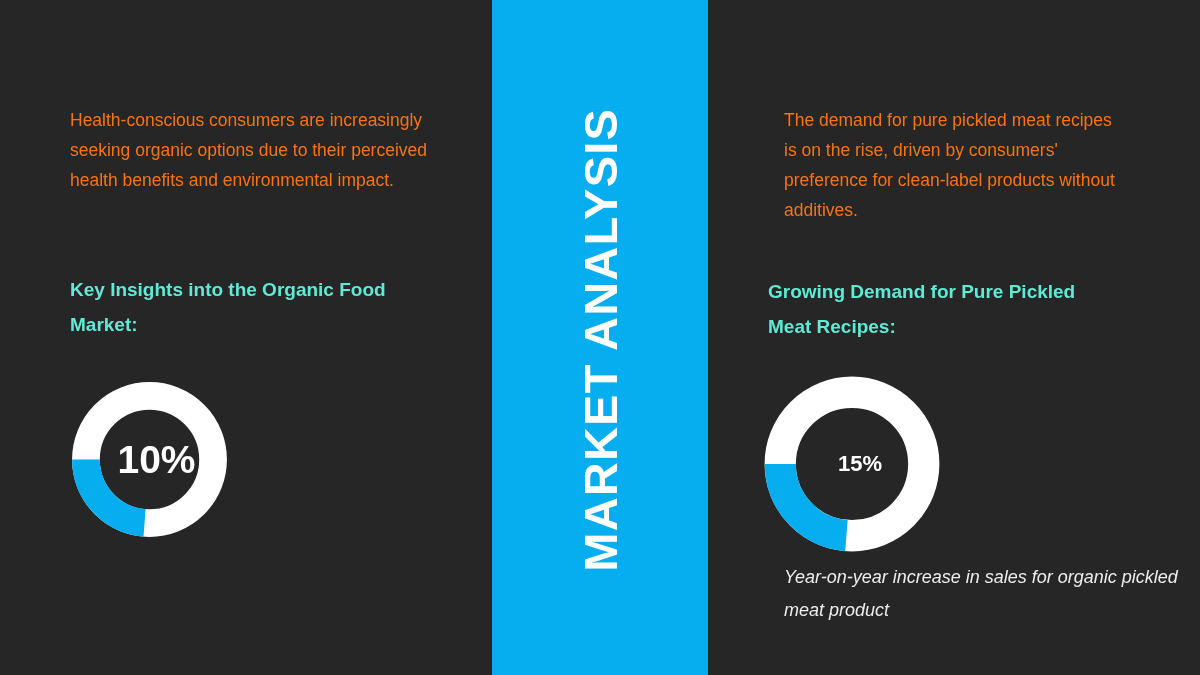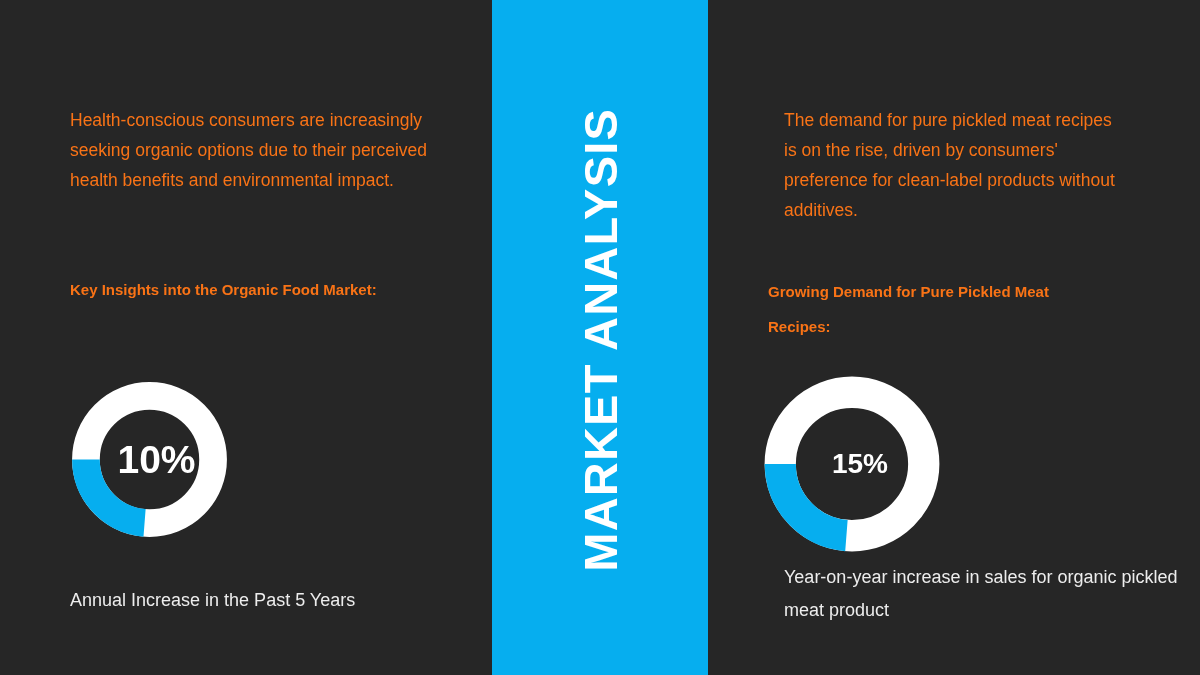--- a/index.html
+++ b/index.html
@@ -48,31 +48,32 @@
 
   .para {
     position:absolute;
     color:#f97316;
     font-size:17.5px;
     line-height:30px;
     font-weight:400;
   }
   .heading {
     position:absolute;
-    color:#f97316;
-    font-size:15px;
+    color:#5eead4;
+    font-size:19px;
     font-weight:bold;
     line-height:35px;
   }
   .caption {
     position:absolute;
     color:#EDEDED;
     font-size:18px;
     line-height:33px;
     font-weight:400;
+    font-style:italic;
   }
 
   
   #left-para     { left:70px;  top:105px; width:375px; }
   #left-heading  { left:70px;  top:272px; width:375px; }
   #left-caption  { left:70px;  top:584px; width:400px; }
 
   
   #right-para    { left:76px;  top:105px; width:340px; }
   #right-heading { left:60px;  top:274px; width:340px; }
@@ -90,21 +91,21 @@
     left:0; top:0;
     width:100%; height:100%;
     display:flex;
     align-items:center;
     justify-content:center;
     color:#FFFFFF;
     font-weight:bold;
     pointer-events:none;
   }
   #donut-left  .donut-label { font-size:39px; padding-left:14px; }
-  #donut-right .donut-label { font-size:28px; padding-left:16px; }
+  #donut-right .donut-label { font-size:22px; padding-left:16px; }
 </style>
 </head>
 <body>
 
 <div id="stage">
 
   <div class="col" id="col-left">
 
     <div class="para" id="left-para">Health-conscious consumers are increasingly seeking organic options due to their perceived health benefits and environmental impact.</div>
 
@@ -112,21 +113,20 @@
 
     <div class="donut-wrap" id="donut-left">
       <svg viewBox="0 0 100 100">
         <circle cx="50" cy="50" r="39" fill="none" stroke="#FFFFFF" stroke-width="17"></circle>
 
         <path d="M 46.97 88.88 A 39 39 0 0 1 11 50" fill="none" stroke="#06AEEF" stroke-width="17"></path>
       </svg>
       <div class="donut-label">10%</div>
     </div>
 
-    <div class="caption" id="left-caption">Annual Increase in the Past 5 Years</div>
   </div>
 
   <div id="banner">
     <div id="banner-text">MARKET ANALYSIS</div>
   </div>
 
   <div class="col" id="col-right">
 
     <div class="para" id="right-para">The demand for pure pickled meat recipes is on the rise, driven by consumers' preference for clean-label products without additives.</div>
 

